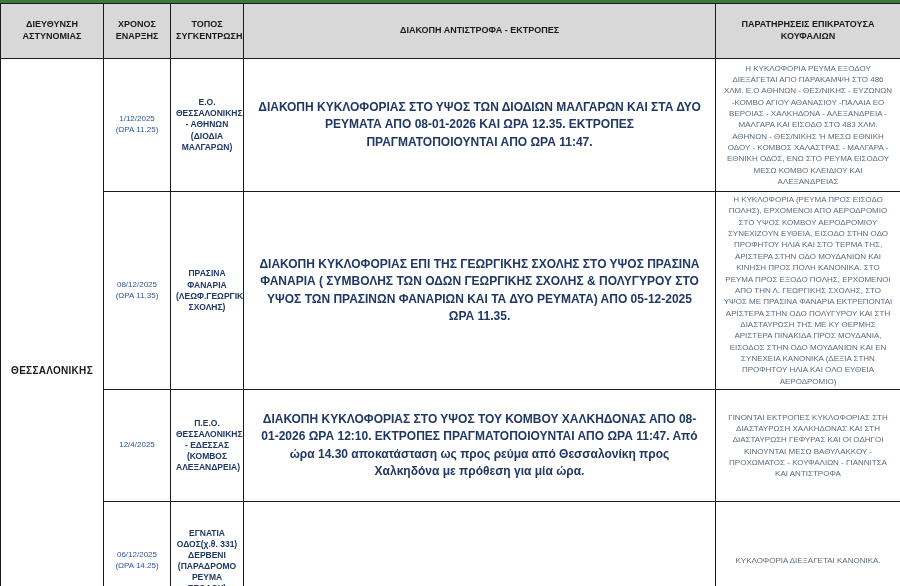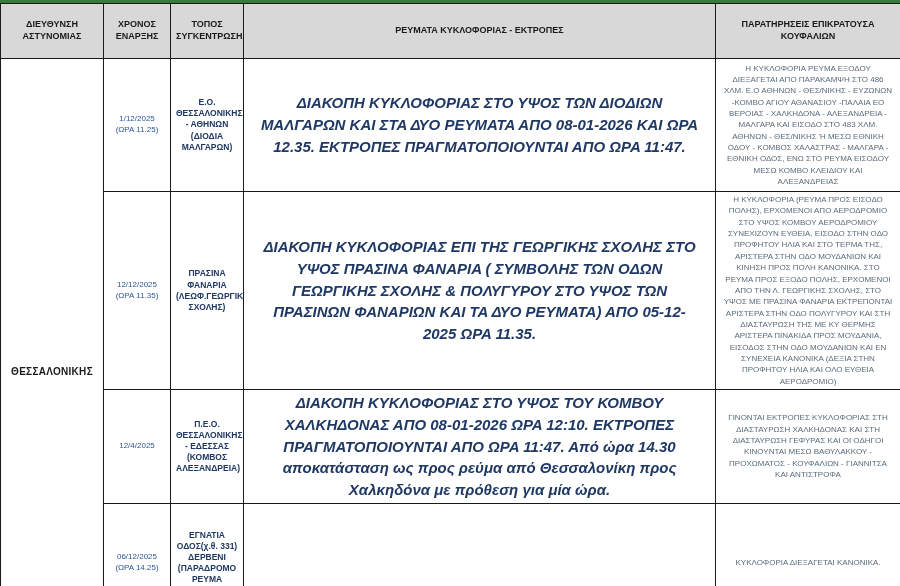--- a/index.html
+++ b/index.html
@@ -4,55 +4,55 @@
 <style>
   html,body{margin:0;padding:0;background:#ffffff;}
   body{font-family:"Liberation Sans","DejaVu Sans",sans-serif;width:900px;height:586px;overflow:hidden;}
   .green-top{height:3px;background:#3c7a3c;width:100%;}
   table.main{border-collapse:collapse;table-layout:fixed;width:900px;}
   td,th{border:1px solid #1a1a1a;vertical-align:middle;text-align:center;padding:2px 5px;box-sizing:border-box;overflow:hidden;}
   th{background:#d8d8d8;color:#1a1a1a;font-size:9px;font-weight:bold;line-height:1.3;}
   .dir-cell{font-size:10px;font-weight:bold;color:#1a1a1a;padding-top:64px;letter-spacing:.3px;}
   .time-cell{font-size:8px;color:#2e5597;line-height:1.35;text-align:center;}
   .place-cell{font-size:8.5px;font-weight:bold;color:#1f3864;line-height:1.3;border-radius:17px;}
-  .desc-cell{font-size:15px;font-weight:bold;color:#1f3864;line-height:1.45;padding:2px 14px;font-style:italic;}
+  .desc-cell{font-size:12px;font-weight:bold;color:#1f3864;line-height:1.45;padding:2px 14px;}
   .rem-cell{font-size:8px;color:#5a6b7b;line-height:1.42;padding:2px 7px;}
 </style>
 </head>
 <body>
 
 <div class="green-top"></div>
 
 <table class="main">
   <colgroup>
     <col style="width:103px">
       <col style="width:67px">
       <col style="width:73px">
       <col style="width:472px">
       <col style="width:185px">
   </colgroup>
   <thead>
     <tr style="height:55px;padding-left:11px;">
       <th>ΔΙΕΥΘΥΝΣΗ ΑΣΤΥΝΟΜΙΑΣ</th>
       <th>ΧΡΟΝΟΣ ΕΝΑΡΞΗΣ</th>
       <th>ΤΟΠΟΣ ΣΥΓΚΕΝΤΡΩΣΗΣ</th>
-      <th>ΡΕΥΜΑΤΑ ΚΥΚΛΟΦΟΡΙΑΣ - ΕΚΤΡΟΠΕΣ</th>
+      <th>ΔΙΑΚΟΠΗ ΑΝΤΙΣΤΡΟΦΑ - ΕΚΤΡΟΠΕΣ</th>
       <th>ΠΑΡΑΤΗΡΗΣΕΙΣ ΕΠΙΚΡΑΤΟΥΣΑ ΚΟΥΦΑΛΙΩΝ</th>
     </tr>
   </thead>
   <tbody>
     <tr style="height:133px;">
       <td class="dir-cell" rowspan="4">ΘΕΣΣΑΛΟΝΙΚΗΣ</td>
       <td class="time-cell">1/12/2025 (ΩΡΑ 11.25)</td>
       <td class="place-cell">Ε.Ο. ΘΕΣΣΑΛΟΝΙΚΗΣ - ΑΘΗΝΩΝ (ΔΙΟΔΙΑ ΜΑΛΓΑΡΩΝ)</td>
       <td class="desc-cell">ΔΙΑΚΟΠΗ ΚΥΚΛΟΦΟΡΙΑΣ ΣΤΟ ΥΨΟΣ ΤΩΝ ΔΙΟΔΙΩΝ ΜΑΛΓΑΡΩΝ ΚΑΙ ΣΤΑ ΔΥΟ ΡΕΥΜΑΤΑ ΑΠΟ 08-01-2026 ΚΑΙ ΩΡΑ 12.35. ΕΚΤΡΟΠΕΣ ΠΡΑΓΜΑΤΟΠΟΙΟΥΝΤΑΙ ΑΠΟ ΩΡΑ 11:47.</td>
       <td class="rem-cell">Η ΚΥΚΛΟΦΟΡΙΑ ΡΕΥΜΑ ΕΞΟΔΟΥ ΔΙΕΞΑΓΕΤΑΙ ΑΠΟ ΠΑΡΑΚΑΜΨΗ ΣΤΟ 486 ΧΛΜ. Ε.Ο ΑΘΗΝΩΝ - ΘΕΣ/ΝΙΚΗΣ - ΕΥΖΩΝΩΝ -ΚΟΜΒΟ ΑΓΙΟΥ ΑΘΑΝΑΣΙΟΥ -ΠΑΛΑΙΑ ΕΟ ΒΕΡΟΙΑΣ - ΧΑΛΚΗΔΟΝΑ - ΑΛΕΞΑΝΔΡΕΙΑ - ΜΑΛΓΑΡΑ ΚΑΙ ΕΙΣΟΔΟ ΣΤΟ 483 ΧΛΜ. ΑΘΗΝΩΝ - ΘΕΣ/ΝΙΚΗΣ Ή ΜΕΣΩ ΕΘΝΙΚΗ ΟΔΟΥ - ΚΟΜΒΟΣ ΧΑΛΑΣΤΡΑΣ - ΜΑΛΓΑΡΑ - ΕΘΝΙΚΗ ΟΔΟΣ, ΕΝΩ ΣΤΟ ΡΕΥΜΑ ΕΙΣΟΔΟΥ ΜΕΣΩ ΚΟΜΒΟ ΚΛΕΙΔΙΟΥ ΚΑΙ ΑΛΕΞΑΝΔΡΕΙΑΣ</td>
     </tr>
     <tr style="height:167px;">
-      <td class="time-cell">12/12/2025 (ΩΡΑ 11.35)</td>
+      <td class="time-cell">08/12/2025 (ΩΡΑ 11.35)</td>
       <td class="place-cell">ΠΡΑΣΙΝΑ ΦΑΝΑΡΙΑ (ΛΕΩΦ.ΓΕΩΡΓΙΚΗΣ ΣΧΟΛΗΣ)</td>
       <td class="desc-cell">ΔΙΑΚΟΠΗ ΚΥΚΛΟΦΟΡΙΑΣ ΕΠΙ ΤΗΣ ΓΕΩΡΓΙΚΗΣ ΣΧΟΛΗΣ ΣΤΟ ΥΨΟΣ ΠΡΑΣΙΝΑ ΦΑΝΑΡΙΑ ( ΣΥΜΒΟΛΗΣ ΤΩΝ ΟΔΩΝ ΓΕΩΡΓΙΚΗΣ ΣΧΟΛΗΣ &amp; ΠΟΛΥΓΥΡΟΥ ΣΤΟ ΥΨΟΣ ΤΩΝ ΠΡΑΣΙΝΩΝ ΦΑΝΑΡΙΩΝ ΚΑΙ ΤΑ ΔΥΟ ΡΕΥΜΑΤΑ) ΑΠΟ 05-12-2025 ΩΡΑ 11.35.</td>
       <td class="rem-cell">Η ΚΥΚΛΟΦΟΡΙΑ (ΡΕΥΜΑ ΠΡΟΣ ΕΙΣΟΔΟ ΠΟΛΗΣ), ΕΡΧΟΜΕΝΟΙ ΑΠΟ ΑΕΡΟΔΡΟΜΙΟ ΣΤΟ ΥΨΟΣ ΚΟΜΒΟΥ ΑΕΡΟΔΡΟΜΙΟΥ ΣΥΝΕΧΙΖΟΥΝ ΕΥΘΕΙΑ, ΕΙΣΟΔΟ ΣΤΗΝ ΟΔΟ ΠΡΟΦΗΤΟΥ ΗΛΙΑ ΚΑΙ ΣΤΟ ΤΕΡΜΑ ΤΗΣ, ΑΡΙΣΤΕΡΑ ΣΤΗΝ ΟΔΟ ΜΟΥΔΑΝΙΩΝ ΚΑΙ ΚΙΝΗΣΗ ΠΡΟΣ ΠΟΛΗ ΚΑΝΟΝΙΚΑ. ΣΤΟ ΡΕΥΜΑ ΠΡΟΣ ΕΞΟΔΟ ΠΟΛΗΣ, ΕΡΧΟΜΕΝΟΙ ΑΠΟ ΤΗΝ Λ. ΓΕΩΡΓΙΚΗΣ ΣΧΟΛΗΣ, ΣΤΟ ΥΨΟΣ ΜΕ ΠΡΑΣΙΝΑ ΦΑΝΑΡΙΑ ΕΚΤΡΕΠΟΝΤΑΙ ΑΡΙΣΤΕΡΑ ΣΤΗΝ ΟΔΟ ΠΟΛΥΓΥΡΟΥ ΚΑΙ ΣΤΗ ΔΙΑΣΤΑΥΡΩΣΗ ΤΗΣ ΜΕ ΚΥ ΘΕΡΜΗΣ ΑΡΙΣΤΕΡΑ ΠΙΝΑΚΙΔΑ ΠΡΟΣ ΜΟΥΔΑΝΙΑ, ΕΙΣΟΔΟΣ ΣΤΗΝ ΟΔΟ ΜΟΥΔΑΝΙΩΝ ΚΑΙ ΕΝ ΣΥΝΕΧΕΙΑ ΚΑΝΟΝΙΚΑ (ΔΕΞΙΑ ΣΤΗΝ ΠΡΟΦΗΤΟΥ ΗΛΙΑ ΚΑΙ ΟΛΟ ΕΥΘΕΙΑ ΑΕΡΟΔΡΟΜΙΟ)</td>
     </tr>
     <tr style="height:112px;">
       <td class="time-cell">12/4/2025</td>
       <td class="place-cell">Π.Ε.Ο. ΘΕΣΣΑΛΟΝΙΚΗΣ - ΕΔΕΣΣΑΣ (ΚΟΜΒΟΣ ΑΛΕΞΑΝΔΡΕΙΑ)</td>
       <td class="desc-cell">ΔΙΑΚΟΠΗ ΚΥΚΛΟΦΟΡΙΑΣ ΣΤΟ ΥΨΟΣ ΤΟΥ ΚΟΜΒΟΥ ΧΑΛΚΗΔΟΝΑΣ ΑΠΟ 08-01-2026 ΩΡΑ 12:10. ΕΚΤΡΟΠΕΣ ΠΡΑΓΜΑΤΟΠΟΙΟΥΝΤΑΙ ΑΠΟ ΩΡΑ 11:47. Από ώρα 14.30 αποκατάσταση ως προς ρεύμα από Θεσσαλονίκη προς Χαλκηδόνα με πρόθεση για μία ώρα.</td>
       <td class="rem-cell">ΓΙΝΟΝΤΑΙ ΕΚΤΡΟΠΕΣ ΚΥΚΛΟΦΟΡΙΑΣ ΣΤΗ ΔΙΑΣΤΑΥΡΩΣΗ ΧΑΛΚΗΔΟΝΑΣ ΚΑΙ ΣΤΗ ΔΙΑΣΤΑΥΡΩΣΗ ΓΕΦΥΡΑΣ ΚΑΙ ΟΙ ΟΔΗΓΟΙ ΚΙΝΟΥΝΤΑΙ ΜΕΣΩ ΒΑΘΥΛΑΚΚΟΥ - ΠΡΟΧΩΜΑΤΟΣ - ΚΟΥΦΑΛΙΩΝ - ΓΙΑΝΝΙΤΣΑ ΚΑΙ ΑΝΤΙΣΤΡΟΦΑ</td>
     </tr>

